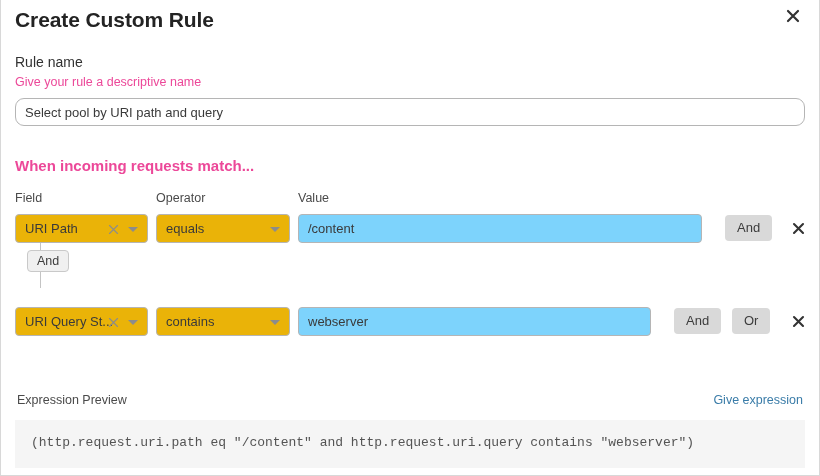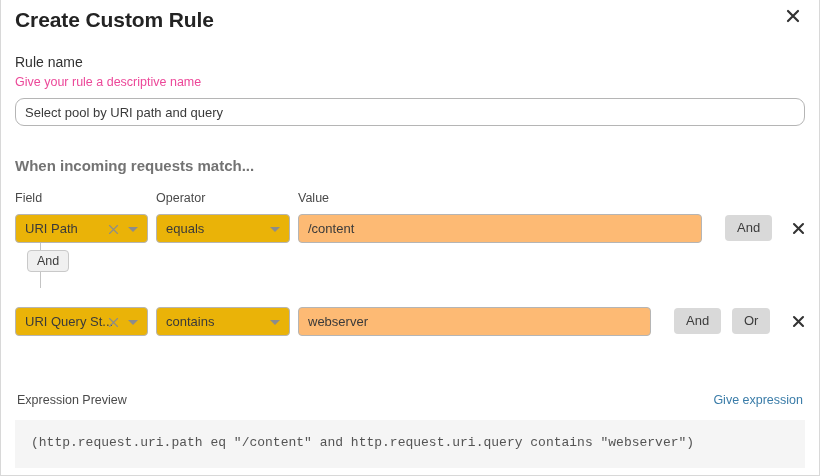--- a/index.html
+++ b/index.html
@@ -77,21 +77,21 @@
     border: 1px solid #b5b5b5;
     border-radius: 9px;
     outline: none;
   }
 
   
   .match-heading {
     margin-top: 31px;
     font-size: 15px;
     font-weight: bold;
-    color: #737373;
+    color: #ec4899;
   }
 
   
   .col-headers {
     position: relative;
     height: 18px;
     margin-top: 17px;
     font-size: 12.5px;
     color: #4a4a4a;
   }
@@ -148,21 +148,21 @@
 
   .value-input {
     box-sizing: border-box;
     position: absolute;
     left: 283px;
     height: 29px;
     padding: 0 9px;
     font-family: "Liberation Sans", sans-serif;
     font-size: 13px;
     color: #3a3a3a;
-    background: #fdba74;
+    background: #7dd3fc;
     border: 1px solid #b5b5b5;
     border-radius: 4px;
     outline: none;
   }
   .value-r1 { width: 404px; }
   .value-r2 { width: 353px; }
 
   .logic-btn {
     box-sizing: border-box;
     position: absolute;

